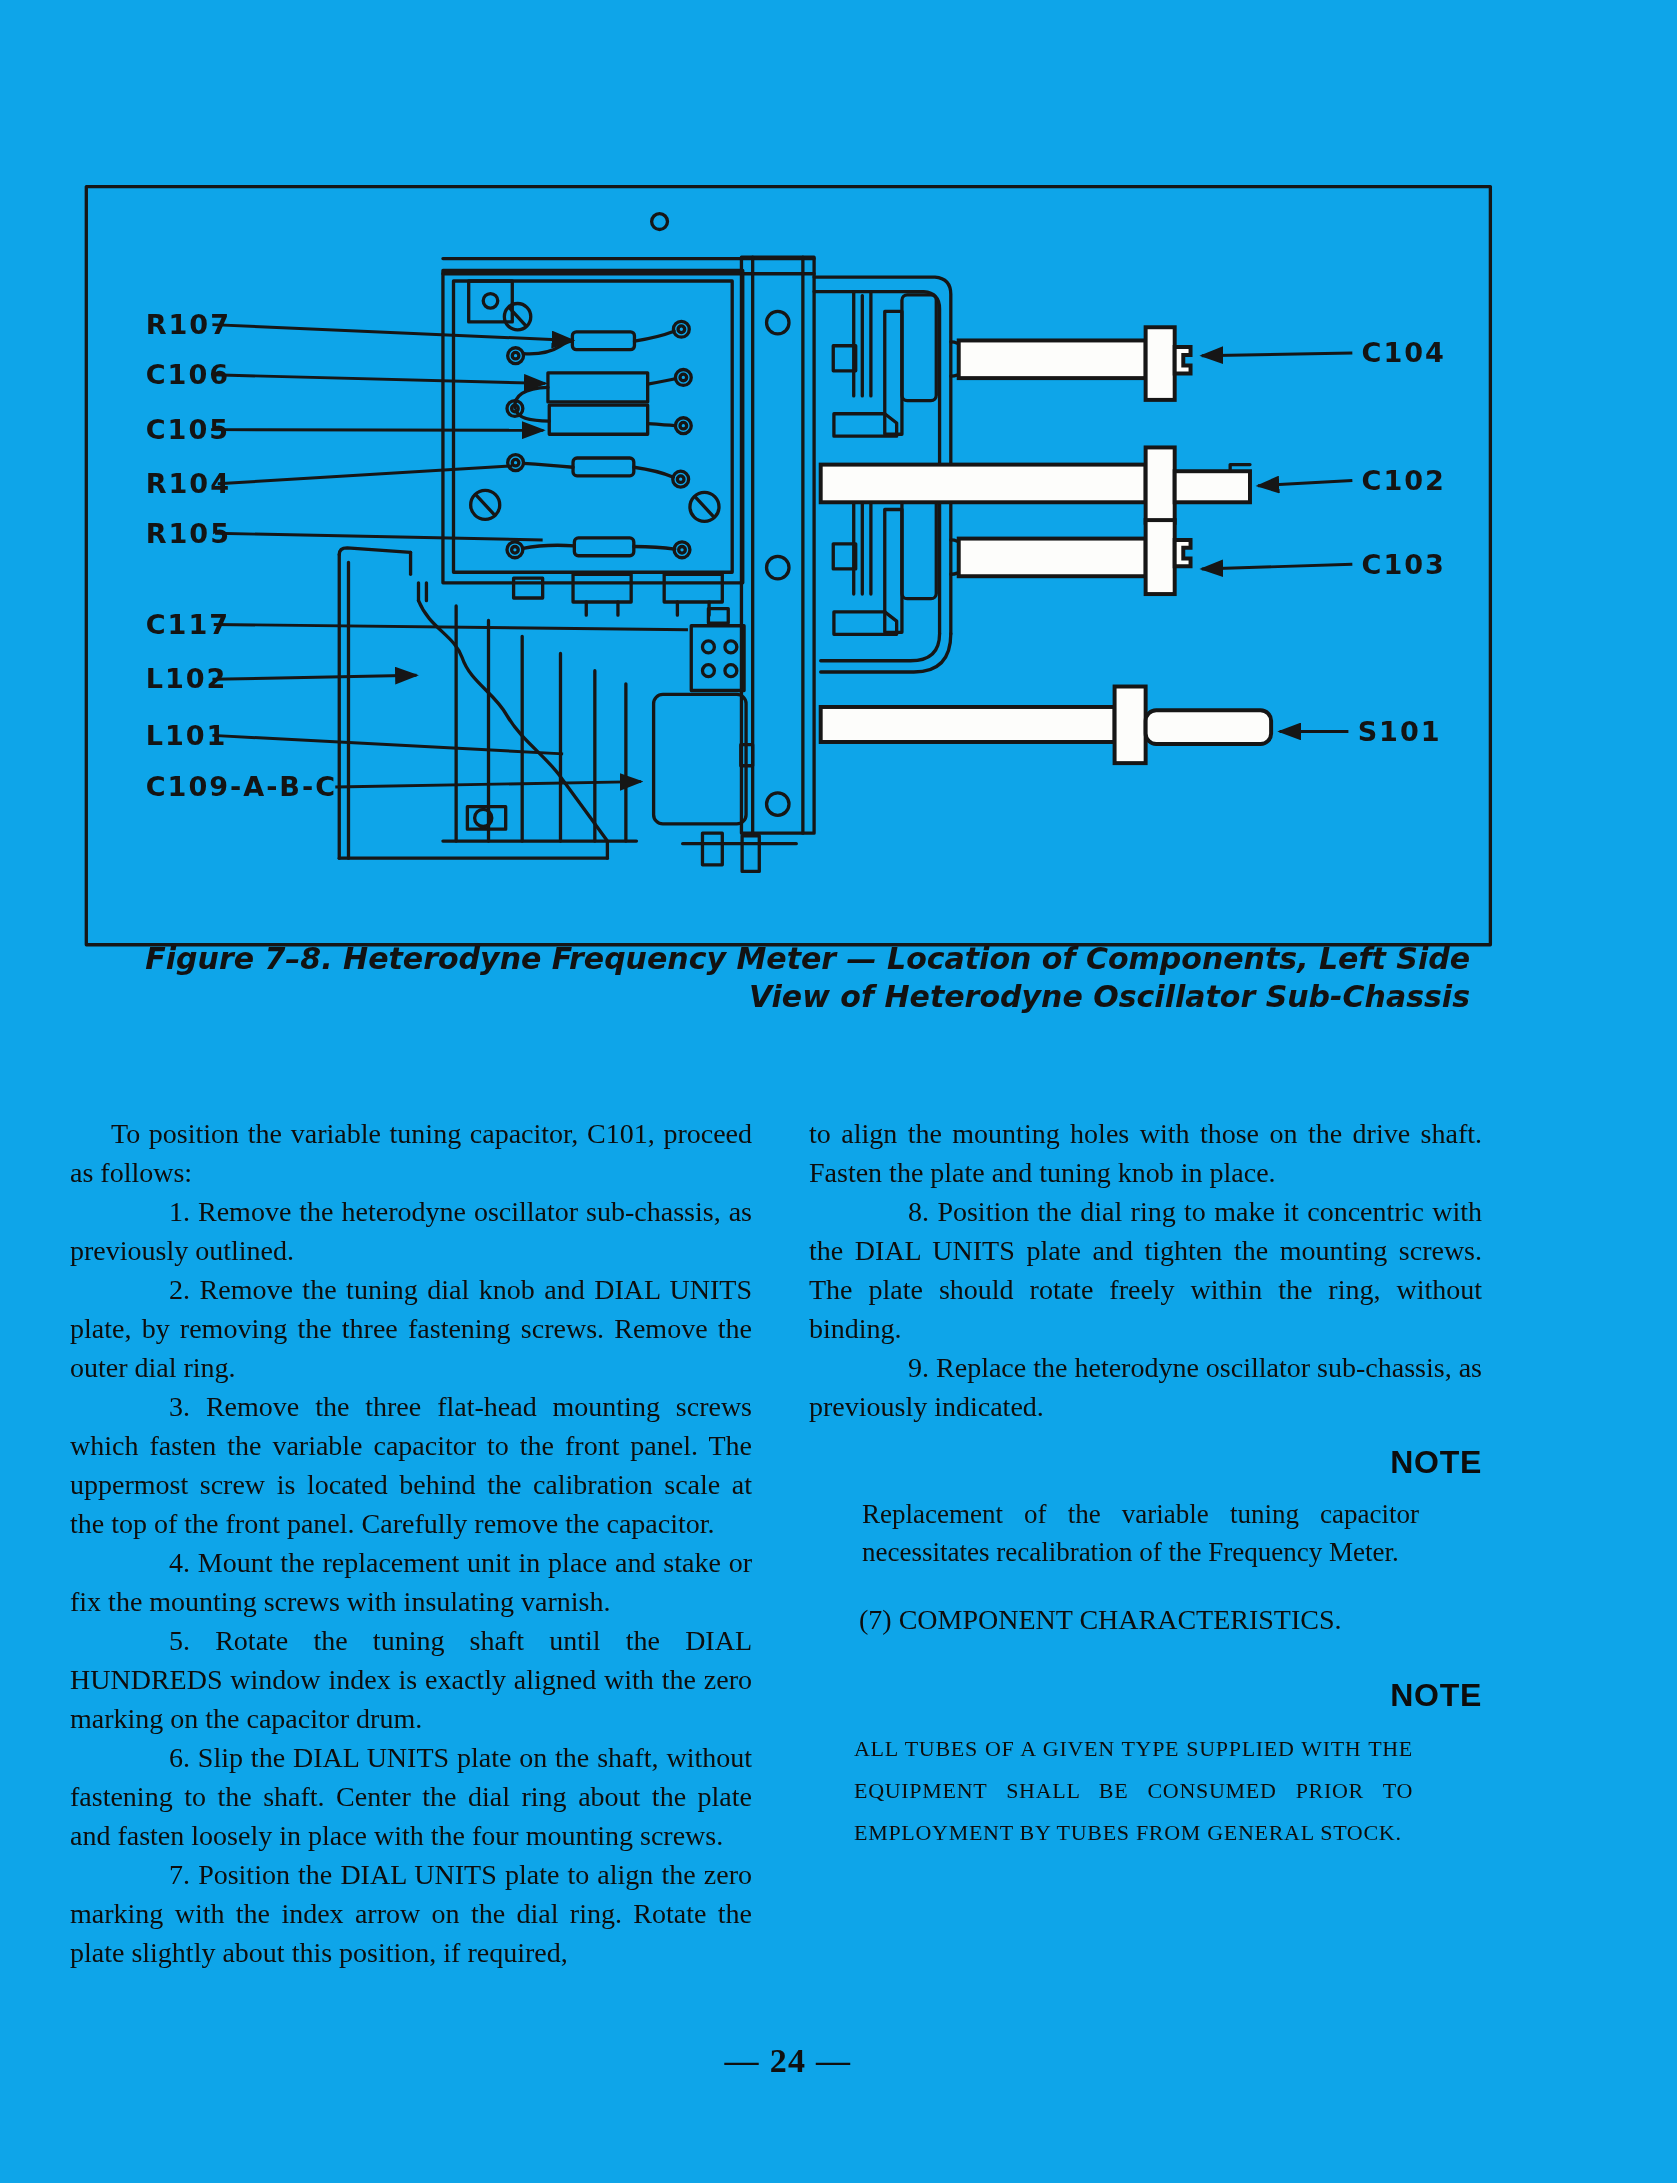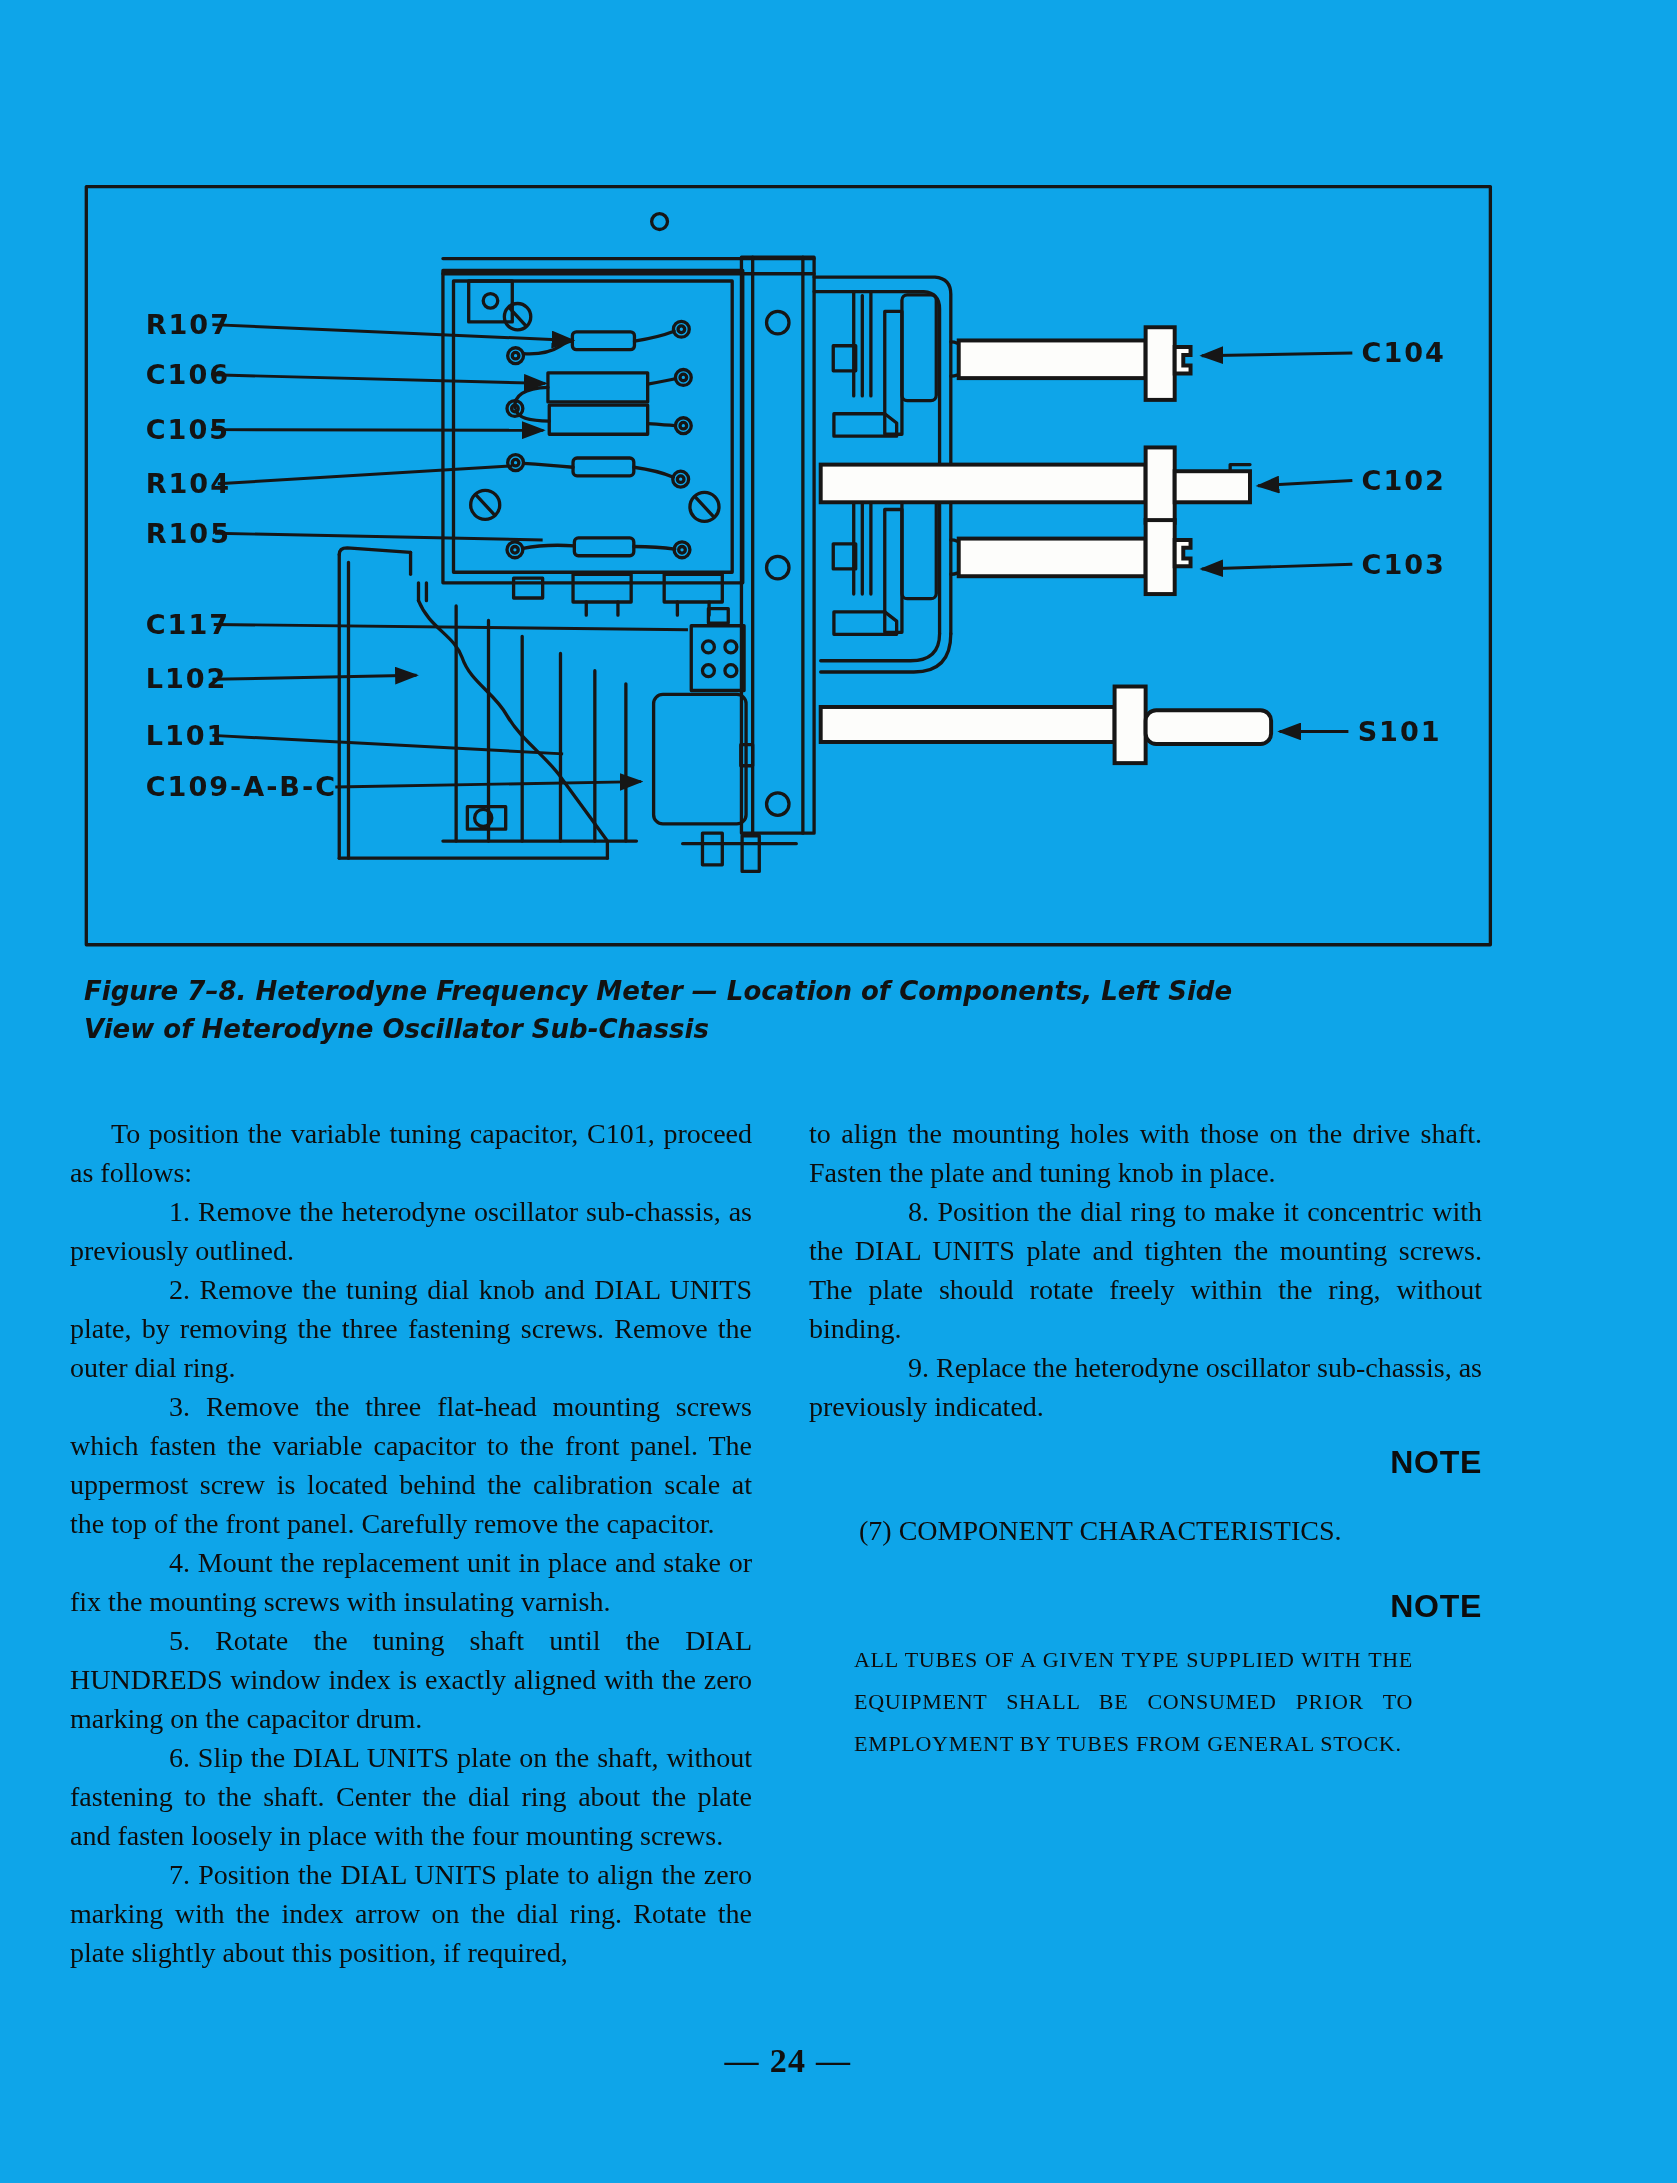--- a/index.html
+++ b/index.html
@@ -17,25 +17,25 @@
   .fig-ink{stroke:#161616;fill:none;stroke-width:5;stroke-linecap:round;stroke-linejoin:round;}
   .fig-white{fill:#fdfdfb;stroke:#161616;stroke-width:6;}
   .fig-leader{stroke:#161616;stroke-width:4.5;fill:none;}
   .fig-label{
     font-family:"DejaVu Sans", sans-serif;
     font-weight:bold;font-size:41px;letter-spacing:3px;
     fill:#141414;stroke:none;
   }
   
   .caption{
-    position:absolute;left:84px;top:972px;width:1386px;
-    text-align:left;
+    position:absolute;left:84px;top:940px;width:1386px;
+    text-align:right;
     font-family:"DejaVu Sans", sans-serif;
     font-style:italic;font-weight:bold;
-    font-size:26px;line-height:38px;color:#121212;
+    font-size:30px;line-height:38px;color:#121212;
   }
   
   .col{position:absolute;top:1114px;font-size:28px;line-height:39px;text-align:justify;}
   .col-left{left:70px;width:682px;}
   .col-right{left:809px;width:673px;}
   .col p{margin:0;}
   .p-first{text-indent:41px;}
   .p-num{text-indent:99px;}
   .note-head{
     font-family:Liberation Sans, sans-serif;
@@ -285,20 +285,21 @@
     <p class="p-num">6. Slip the DIAL UNITS plate on the shaft, without fastening to the shaft. Center the dial ring about the plate and fasten loosely in place with the four mounting screws.</p>
     <p class="p-num">7. Position the DIAL UNITS plate to align the zero marking with the index arrow on the dial ring. Rotate the plate slightly about this position, if required,</p>
   </div>
 
   <div class="col col-right">
     <p>to align the mounting holes with those on the drive shaft. Fasten the plate and tuning knob in place.</p>
     <p class="p-num">8. Position the dial ring to make it concentric with the DIAL UNITS plate and tighten the mounting screws. The plate should rotate freely within the ring, without binding.</p>
     <p class="p-num">9. Replace the heterodyne oscillator sub-chassis, as previously indicated.</p>
 
     <p class="note-head">NOTE</p>
+    <p class="note1-body">Replacement of the variable tuning capacitor necessitates recalibration of the Frequency Meter.</p>
 
     <p class="sec-head">(7) COMPONENT CHARACTERISTICS.</p>
 
     <p class="note-head note2-head">NOTE</p>
     <p class="note2-body">ALL TUBES OF A GIVEN TYPE SUPPLIED WITH THE EQUIPMENT SHALL BE CONSUMED PRIOR TO EMPLOYMENT BY TUBES FROM GENERAL STOCK.</p>
   </div>
 
   <div class="pagenum">— 24 —</div>
 
 </div>

